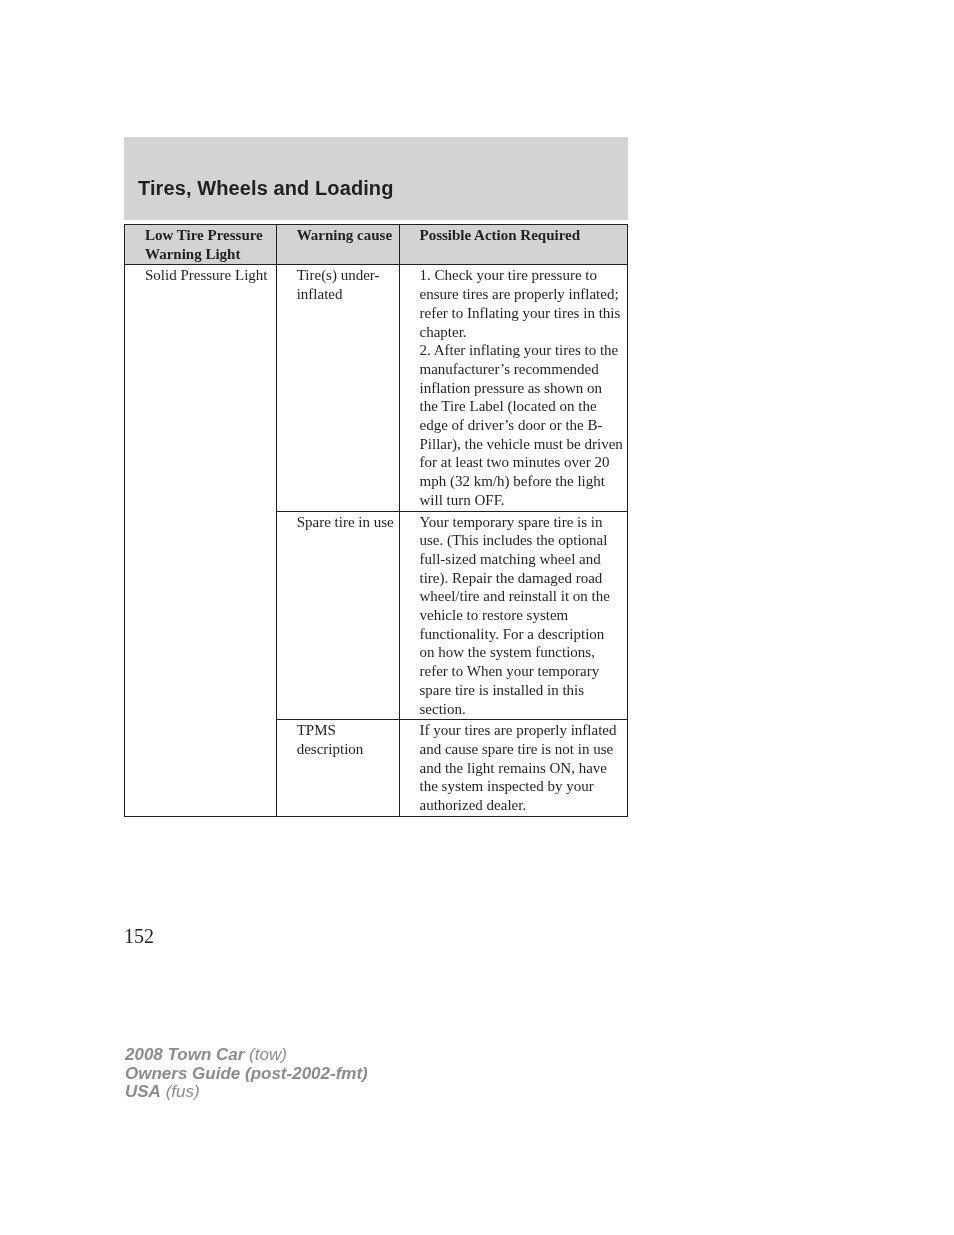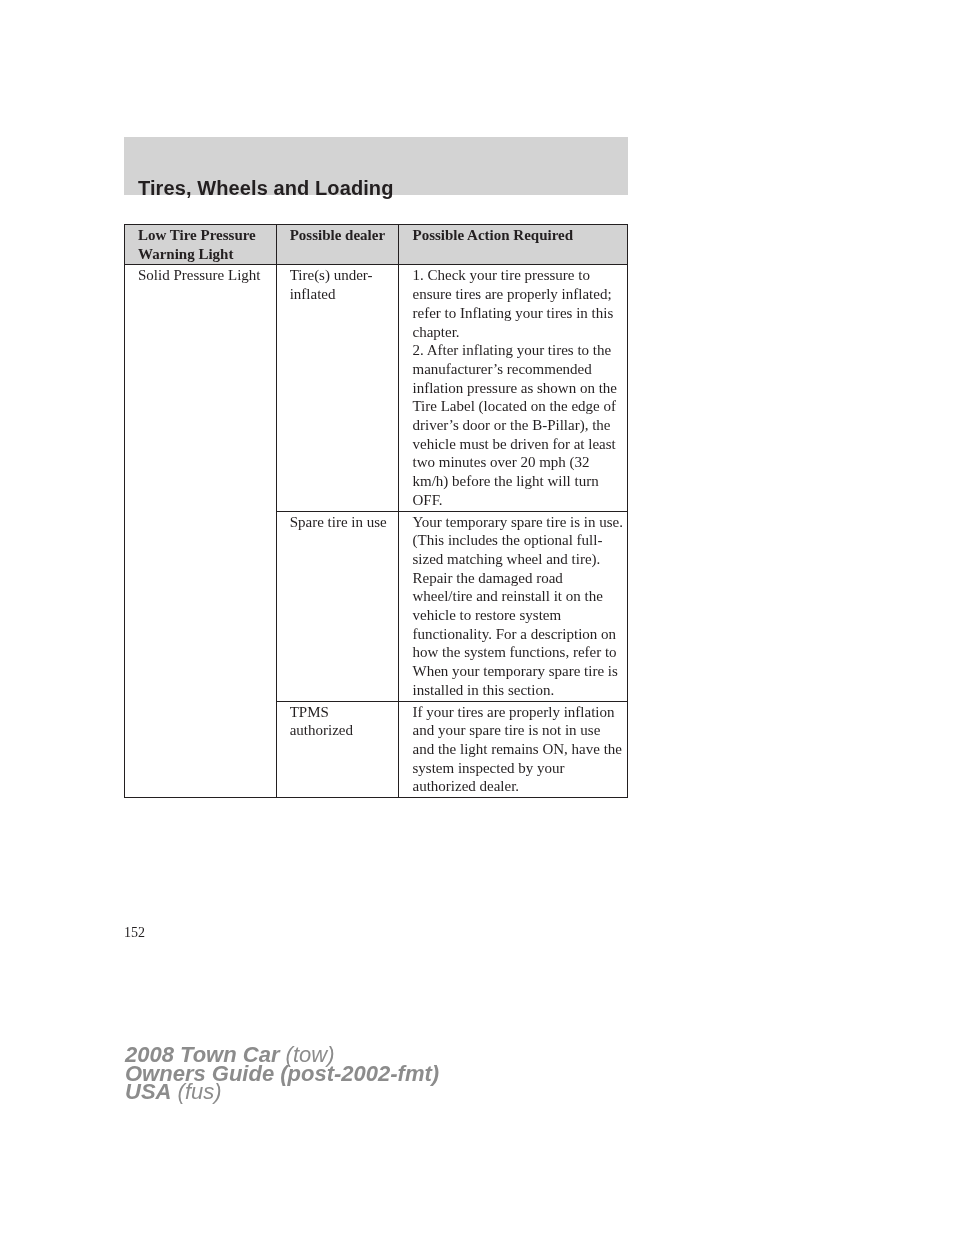--- a/index.html
+++ b/index.html
@@ -13,21 +13,21 @@
     position: relative;
     overflow: hidden;
     font-family: "DejaVu Serif", "Liberation Serif", serif;
     color: #231f20;
   }
   .chapter-band {
     position: absolute;
     left: 124px;
     top: 137px;
     width: 504px;
-    height: 58px;
+    height: 83px;
     background: #d3d3d3;
   }
   .chapter-title {
     position: absolute;
     left: 14px;
     top: 40px;
     font-family: "Liberation Sans", "DejaVu Sans", sans-serif;
     font-weight: bold;
     font-size: 20px;
     color: #231f20;
@@ -42,46 +42,46 @@
     border-collapse: collapse;
     font-family: "Liberation Serif", "DejaVu Serif", serif;
     font-size: 15px;
     line-height: 18.7px;
     color: #231f20;
   }
   table.tpms th, table.tpms td {
     border: 1.5px solid #231f20;
     vertical-align: top;
     text-align: left;
-    padding: 1px 4px 1px 13px;
+    padding: 1px 4px 1px 20px;
     margin-left: 22px;
   }
   table.tpms th {
     background: #d3d3d3;
     font-weight: bold;
     height: 36px;
   }
   col.c1 { width: 152px; }
   col.c2 { width: 123px; }
   col.c3 { width: 229px; }
   .italic { }
   .page-number {
     position: absolute;
     left: 124px;
     top: 925px;
     font-family: "Liberation Serif", "DejaVu Serif", serif;
-    font-size: 14px;
+    font-size: 20px;
     color: #231f20;
   }
   .footer {
     position: absolute;
     left: 125px;
     top: 1046px;
     font-family: "Liberation Sans", "DejaVu Sans", sans-serif;
-    font-size: 22px;
+    font-size: 17px;
     line-height: 18.5px;
     color: #8c8c8c;
     font-style: italic;
   }
   .footer .b { font-weight: bold; }
   .footer .n { font-weight: normal; }
 </style>
 </head>
 <body>
 
@@ -91,37 +91,37 @@
 
 <table class="tpms">
   <colgroup>
     <col class="c1">
       <col class="c2">
       <col class="c3">
   </colgroup>
   <thead>
     <tr>
       <th>Low Tire Pressure Warning Light</th>
-      <th>Possible dealer</th>
+      <th>Warning cause</th>
       <th>Possible Action Required</th>
     </tr>
   </thead>
   <tbody>
     <tr>
       <td rowspan="3">Solid Pressure Light</td>
       <td>Tire(s) under-inflated</td>
       <td><span>1. Check your tire pressure to ensure tires are properly inflated; refer to </span><span class="italic">Inflating your tires</span><span> in this chapter.</span><br><span>2. After inflating your tires to the manufacturer’s recommended inflation pressure as shown on the Tire Label (located on the edge of driver’s door or the B-Pillar), the vehicle must be driven for at least two minutes over 20 mph (32 km/h) before the light will turn OFF.</span></td>
     </tr>
     <tr>
       <td>Spare tire in use</td>
       <td><span>Your temporary spare tire is in use. (This includes the optional full-sized matching wheel and tire). Repair the damaged road wheel/tire and reinstall it on the vehicle to restore system functionality. For a description on how the system functions, refer to </span><span class="italic">When your temporary spare tire is installed</span><span> in this section.</span></td>
     </tr>
     <tr>
-      <td>TPMS authorized</td>
-      <td><span>If your tires are properly inflation and your spare tire is not in use and the light remains ON, have the system inspected by your authorized dealer.</span></td>
+      <td>TPMS description</td>
+      <td><span>If your tires are properly inflated and cause spare tire is not in use and the light remains ON, have the system inspected by your authorized dealer.</span></td>
     </tr>
   </tbody>
 </table>
 
 <div class="page-number">152</div>
 
 <div class="footer">
   <div><span class="b">2008 Town Car</span><span class="n"> (tow)</span></div>
   <div><span class="b">Owners Guide (post-2002-fmt)</span></div>
   <div><span class="b">USA</span><span class="n"> (fus)</span></div>

